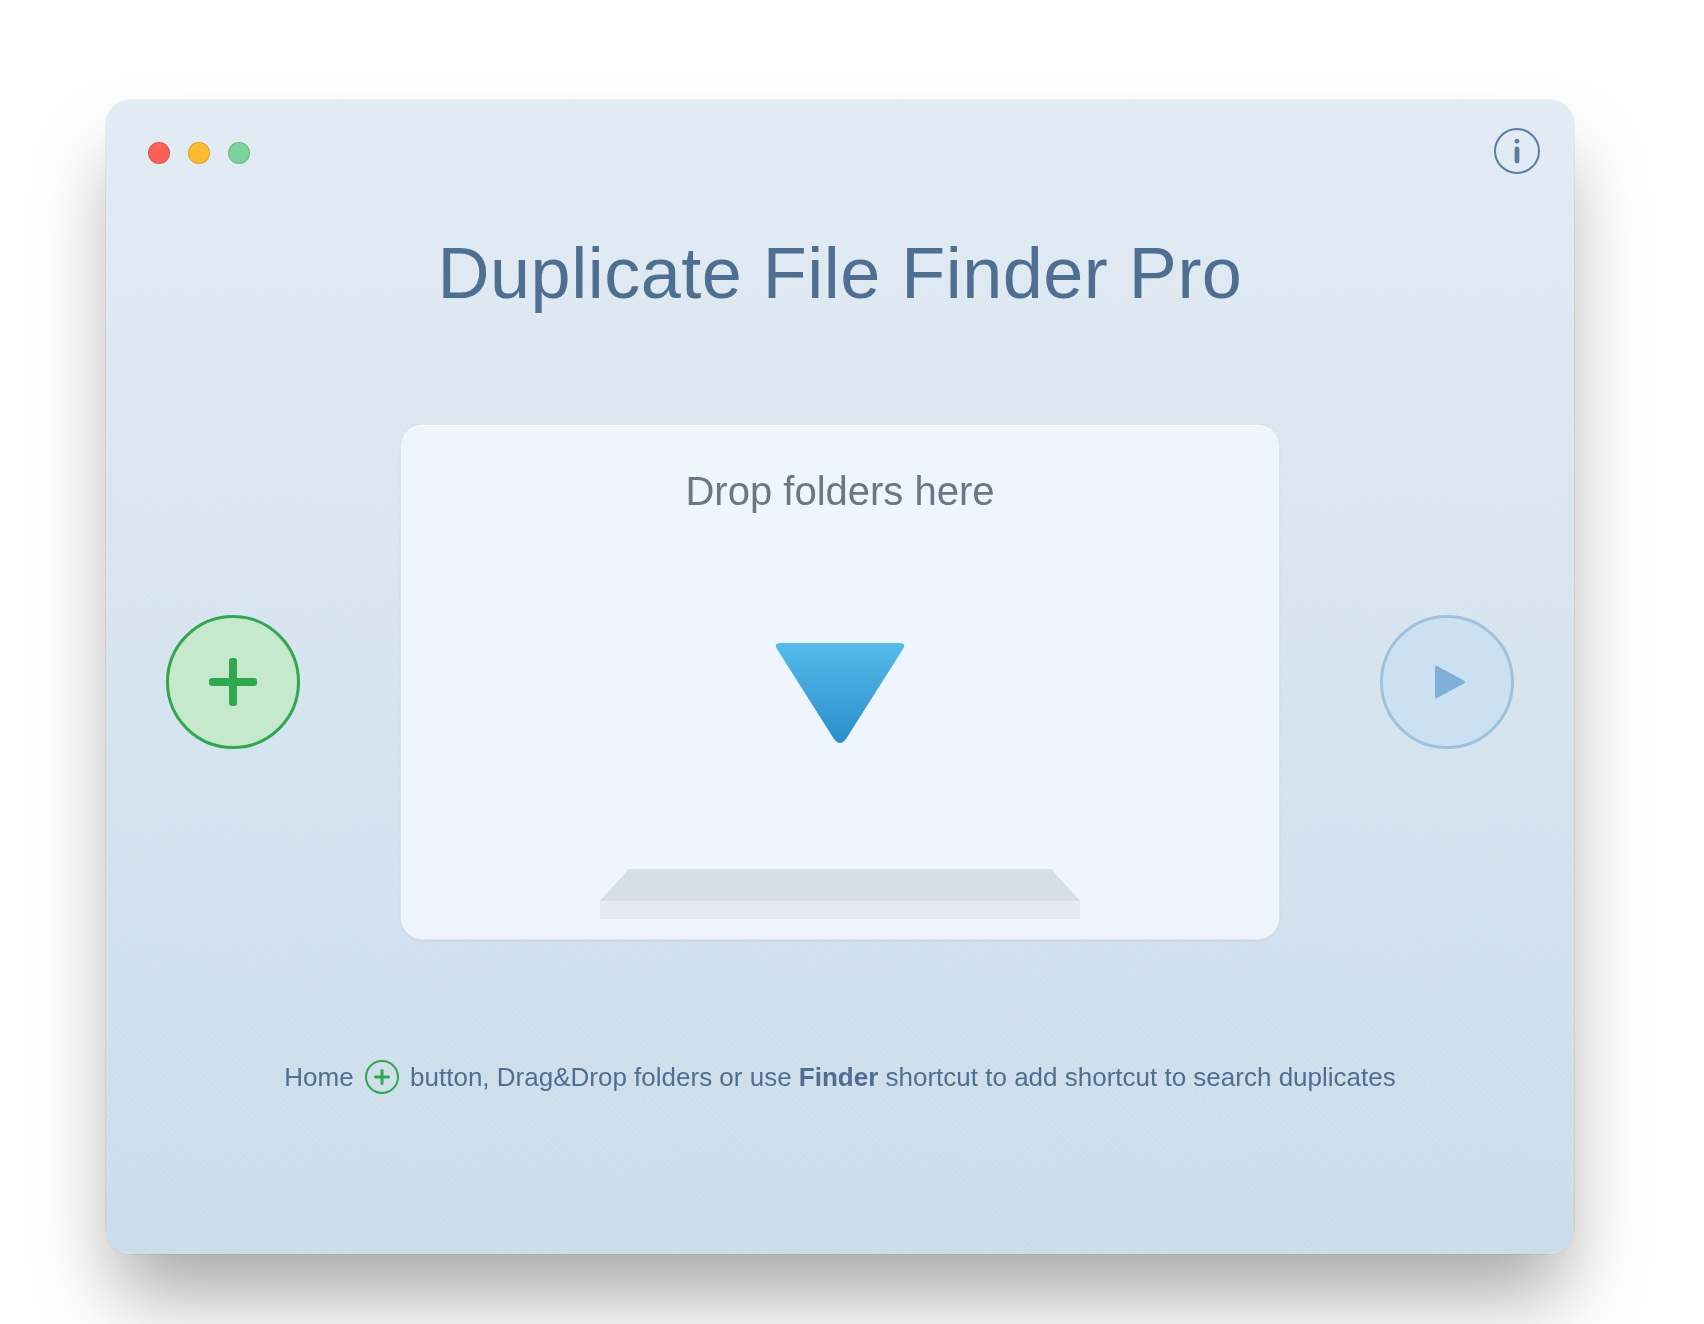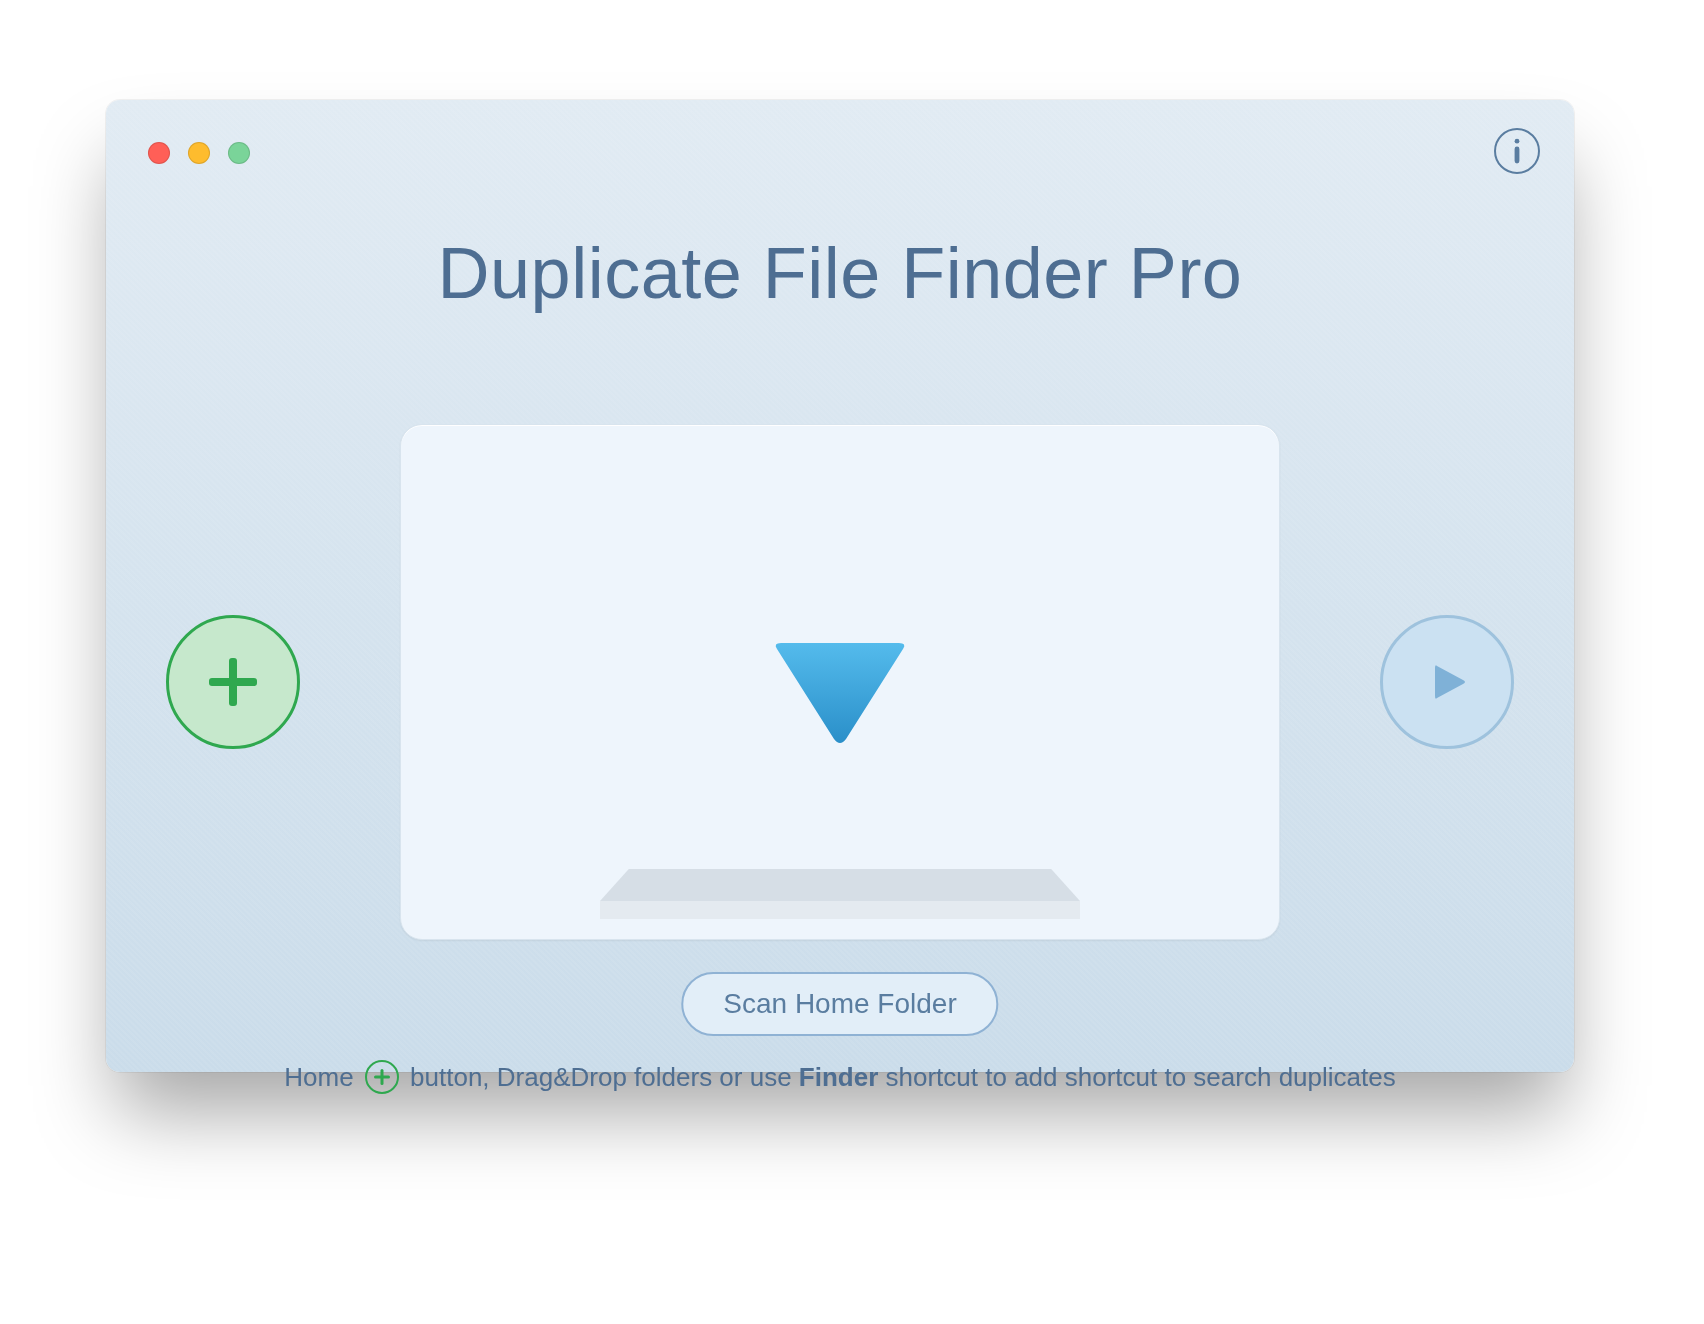--- a/index.html
+++ b/index.html
@@ -39,22 +39,22 @@
     width: 1704px;
     height: 1324px;
     position: relative;
   }
 
   .window {
     position: absolute;
     left: 106px;
     top: 100px;
     width: 1468px;
-    height: 972px;
-    border-radius: 14px;
+    height: 1154px;
+    border-radius: 24px;
     background:
       repeating-linear-gradient(45deg, rgba(255,255,255,.06) 0 2px, rgba(0,0,0,0) 2px 4px),
       linear-gradient(to bottom, var(--bg-top) 0%, var(--bg-bot) 100%);
     box-shadow:
       0 50px 80px -10px var(--shadow),
       0 0 0 1px rgba(0,0,0,.05);
   }
 
   
   .traffic {
@@ -234,20 +234,21 @@
     <div class="row">
 
       <div class="circle-btn add-btn">
         <svg viewBox="0 0 52 52">
           <rect x="22" y="2" width="8" height="48" rx="3" fill="#2FA84F"></rect>
           <rect x="2" y="22" width="48" height="8" rx="3" fill="#2FA84F"></rect>
         </svg>
       </div>
 
       <div class="dropzone">
+        <div class="drop-label">Drop folders here</div>
 
         <div class="arrow-wrap">
           <svg viewBox="0 0 150 110">
             <defs>
               <linearGradient id="ag" x1="0" y1="0" x2="0" y2="1">
                 <stop offset="0" stop-color="#54BBEC"></stop>
                 <stop offset="1" stop-color="#2A8FC9"></stop>
               </linearGradient>
             </defs>
             <path d="M12 10 Q8 4 16 4 L134 4 Q142 4 138 10 L81 100 Q75 108 69 100 Z" fill="url(#ag)"></path>
@@ -261,23 +262,20 @@
       </div>
 
       <div class="circle-btn play-btn">
         <svg viewBox="0 0 44 44">
           <path d="M12 6 Q10 4 10 8 L10 36 Q10 40 12 38 L38 24 Q42 22 38 20 Z" fill="#7FB1D7"></path>
         </svg>
       </div>
 
     </div>
 
-    <button class="scan-btn">
-      <span>Scan Home Folder</span>
-    </button>
 
     <div class="hint">
       <span>Home </span>
       <span class="mini-plus">
         <svg viewBox="0 0 18 18">
           <rect x="7.5" y="1" width="3" height="16" rx="1.5" fill="#2FA84F"></rect>
           <rect x="1" y="7.5" width="16" height="3" rx="1.5" fill="#2FA84F"></rect>
         </svg>
       </span>
       <span> button, Drag&amp;Drop folders or use </span>

